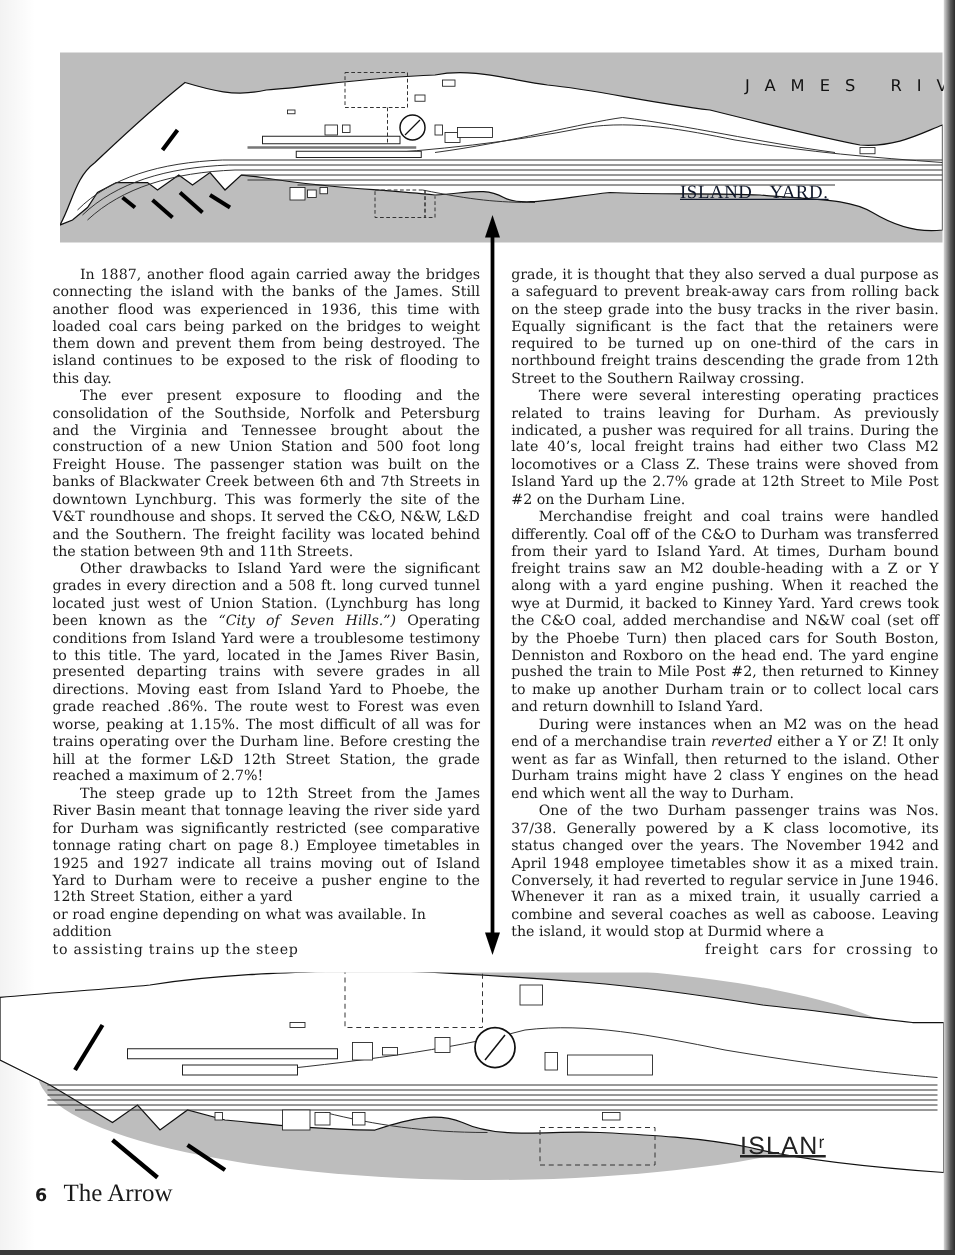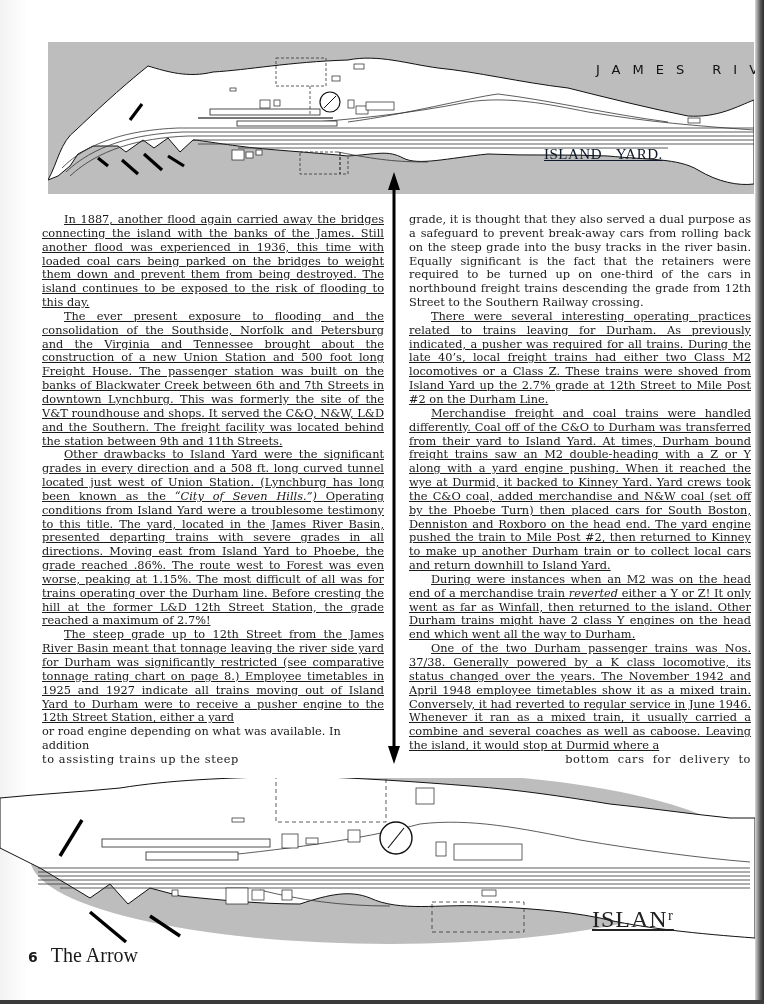--- a/index.html
+++ b/index.html
@@ -44,33 +44,33 @@
   }
   
   .col {
     position: absolute; top: 213px;
     font-size: 11.35px; line-height: 13.85px; text-align: justify;
     hyphens: manual;
   }
   .col-left { left: 42px; width: 342px; }
   .col-right { left: 409px; width: 342px; }
   .col p { margin: 0; text-indent: 0; }
-  .col p.ind { text-indent: 22px; text-decoration: underline; }
+  .col p.ind { text-indent: 22px; }
   .col .tail-left { text-align: left; width: 318px; }
   .col .tail-left2 { text-align: left; width: 290px; letter-spacing: 0.6px; }
   .col .tail-right1 { text-align: right; padding-left: 22px; }
   .col .tail-right2 { text-align: right; word-spacing: 4px; letter-spacing: 0.6px; }
   em { font-style: italic; }
   
   .map-bottom {
     position: absolute; left: 0; top: 778px; width: 755px; height: 168px;
   }
   .label-yard-bottom {
     position: absolute; top: 128px; left: 592px;
-    font-family: Liberation Serif, serif; font-size: 24px;
+    font-family: Liberation Sans, sans-serif; font-size: 20px;
     color: #222; letter-spacing: 1px; text-decoration: underline;
   }
   
   .footer {
     position: absolute; left: 28px; top: 944px; white-space: nowrap;
   }
   .page-num {
     font-family: "DejaVu Sans", sans-serif; font-weight: bold; font-size: 14px;
     margin-right: 8px;
   }
@@ -153,21 +153,21 @@
   <p class="tail-left">or road engine depending on what was available. In addition</p>
   <p class="tail-left2">to assisting trains up the steep</p>
 </div>
 
 <div class="col col-right">
   <p>grade, it is thought that they also served a dual purpose as a safeguard to prevent break-away cars from rolling back on the steep grade into the busy tracks in the river basin. Equally significant is the fact that the retainers were required to be turned up on one-third of the cars in northbound freight trains descending the grade from 12th Street to the Southern Railway crossing.</p>
   <p class="ind">There were several interesting operating practices related to trains leaving for Durham. As previously indicated, a pusher was required for all trains. During the late 40’s, local freight trains had either two Class M2 locomotives or a Class Z. These trains were shoved from Island Yard up the 2.7% grade at 12th Street to Mile Post #2 on the Durham Line.</p>
   <p class="ind">Merchandise freight and coal trains were handled differently. Coal off of the C&amp;O to Durham was transferred from their yard to Island Yard. At times, Durham bound freight trains saw an M2 double-heading with a Z or Y along with a yard engine pushing. When it reached the wye at Durmid, it backed to Kinney Yard. Yard crews took the C&amp;O coal, added merchandise and N&amp;W coal (set off by the Phoebe Turn) then placed cars for South Boston, Denniston and Roxboro on the head end. The yard engine pushed the train to Mile Post #2, then returned to Kinney to make up another Durham train or to collect local cars and return downhill to Island Yard.</p>
   <p class="ind"><span>During were instances when an M2 was on the head end of a merchandise train </span><em>reverted</em><span> either a Y or Z! It only went as far as Winfall, then returned to the island. Other Durham trains might have 2 class Y engines on the head end which went all the way to Durham.</span></p>
   <p class="ind">One of the two Durham passenger trains was Nos. 37/38. Generally powered by a K class locomotive, its status changed over the years. The November 1942 and April 1948 employee timetables show it as a mixed train. Conversely, it had reverted to regular service in June 1946. Whenever it ran as a mixed train, it usually carried a combine and several coaches as well as caboose. Leaving the island, it would stop at Durmid where a</p>
-  <p class="tail-right2">bottom cars for delivery to</p>
+  <p class="tail-right2">freight cars for crossing to</p>
 </div>
 
 <div class="map-bottom">
   <svg width="755" height="168" viewBox="0 0 755 168">
     <defs>
       <radialGradient id="fade" cx="50%" cy="50%" r="60%">
         <stop offset="0%" stop-color="#bdbdbd"></stop>
         <stop offset="80%" stop-color="#c4c4c4"></stop>
         <stop offset="100%" stop-color="#ffffff" stop-opacity="0"></stop>
       </radialGradient>

